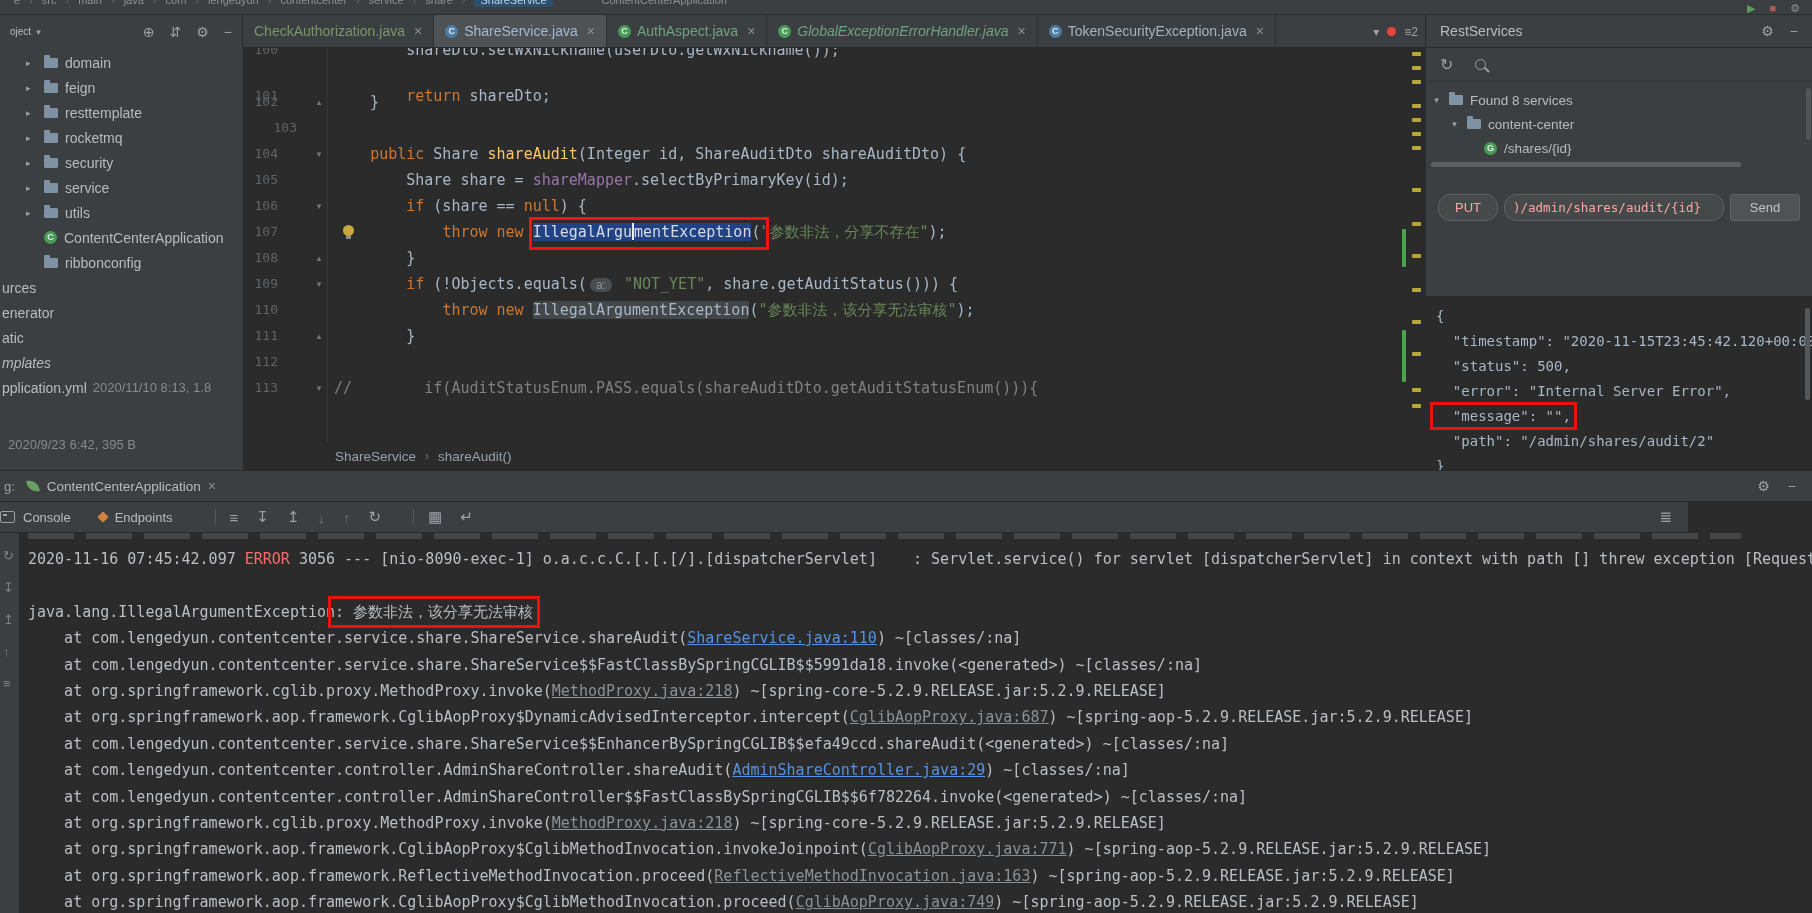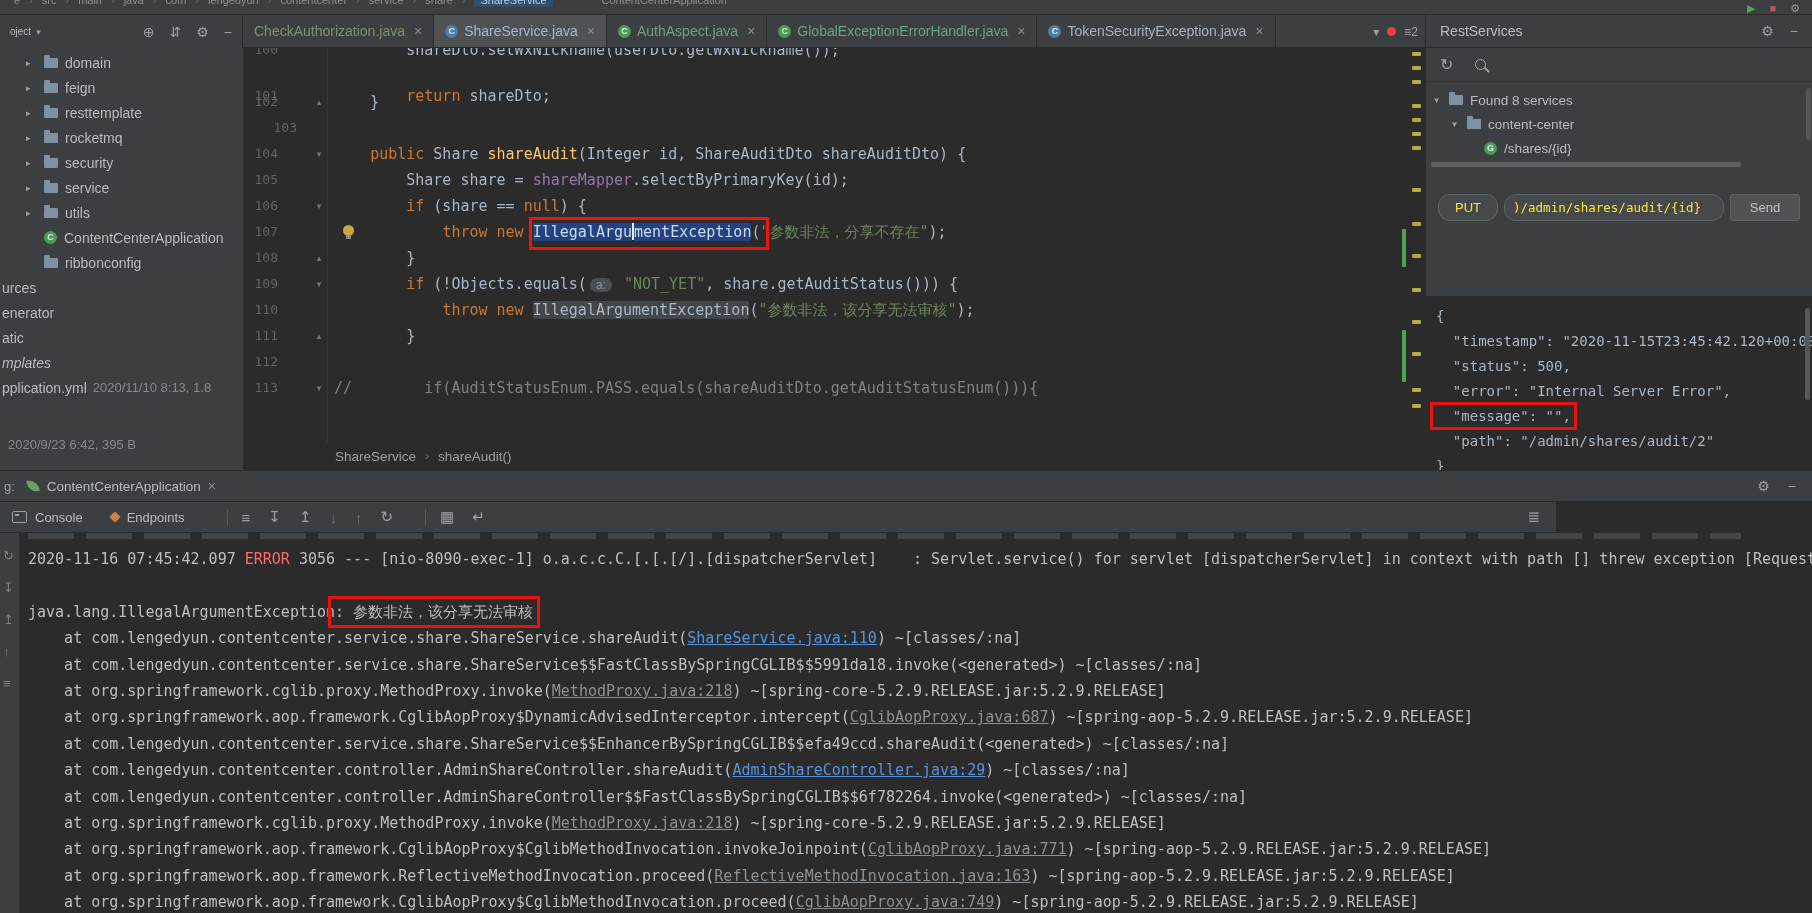--- a/index.html
+++ b/index.html
@@ -93,42 +93,42 @@
          display:flex;align-items:center;gap:22px;padding-left:14px;box-sizing:border-box;color:#9da0a6}
   .icsearch{width:9px;height:9px;border:1.6px solid #9da0a6;border-radius:50%;position:relative}
   .icsearch:after{content:"";position:absolute;width:6px;height:1.6px;background:#9da0a6;
                   transform:rotate(45deg);right:-5px;bottom:-2px}
   .rrow{position:absolute;left:0;width:100%;height:24px;display:flex;align-items:center;
         font-size:13.5px;color:#b8bcc0;white-space:nowrap}
   .rrow .arr{font-size:9px;color:#9da0a6;width:13px;text-align:center}
   .hthumb{position:absolute;left:5px;top:114px;width:310px;height:5px;background:#5c6062;border-radius:2px}
   .vthumb{position:absolute;right:1px;top:40px;width:5px;height:52px;background:#515558;border-radius:2px}
   .field{position:absolute;height:27px;background:#45494a;border:1px solid #5e6264;border-radius:12px;
-         box-sizing:border-box;color:#fde047;font-size:13px;display:flex;align-items:center;
+         box-sizing:border-box;color:#fca5a5;font-size:13px;display:flex;align-items:center;
          padding:5px 8px;overflow:hidden;white-space:nowrap}
   .btn{position:absolute;height:27px;background:#4f5355;border:1px solid #5e6264;border-radius:3px;
        box-sizing:border-box;color:#c0c4c8;font-size:13px;display:flex;align-items:center;justify-content:center}
   .rtabs{position:absolute;left:0;width:100%;height:34px;display:flex}
   .rtabs span{flex:1;display:flex;align-items:center;justify-content:center;font-size:13.5px;color:#b8bcc0}
   .respbox{position:absolute;left:0;top:248px;width:100%;height:174px;background:#2b2b2b;
            border-top:1px solid #282b2d;box-sizing:border-box;overflow:hidden;
            font:14px/25px "DejaVu Sans Mono",monospace;color:#a9b7c6;padding:7px 0 0 10px;white-space:pre}
   .resp-scroll{position:absolute;right:2px;top:260px;width:5px;height:92px;background:#55585a;border-radius:2px}
 
   
   .runtabs{position:absolute;left:0;top:470px;width:1812px;height:32px;background:#3c3f41;
            border-top:1px solid #282b2d;border-bottom:1px solid #282b2d;display:flex;align-items:center;box-sizing:border-box}
   .runtabs .pfx{margin-left:4px;font-size:13px;color:#9aa0a6}
   .leaf{width:12px;height:12px;background:#68a162;border-radius:0 11px 0 11px;transform:rotate(-8deg);margin-left:12px}
   .runtabs .lbl{margin-left:8px;font-size:13.5px;color:#b8bcc0}
   .runtabs .close{margin-left:7px;color:#8b9096;font-size:14px}
   .runtabs .icons{margin-left:auto;display:flex;gap:18px;padding-right:16px;color:#9da0a6;font-size:14px}
 
-  .runtools{position:absolute;left:0;top:502px;width:1556px;height:31px;background:#3c3f41;
-            border-bottom:1px solid #282b2d;display:flex;align-items:center;padding-left:12px;box-sizing:border-box}
+  .runtools{position:absolute;left:0;top:502px;width:1688px;height:31px;background:#3c3f41;
+            border-bottom:1px solid #282b2d;display:flex;align-items:center;box-sizing:border-box}
   .vtab{display:flex;align-items:center;gap:8px;margin-right:28px;font-size:13px;color:#b8bcc0}
   .ic-console{width:13px;height:10px;border:1.5px solid #9aa0a6;border-radius:2px;position:relative}
   .ic-console:after{content:"";position:absolute;left:2px;top:2px;width:4px;height:1.5px;background:#9aa0a6}
   .ic-endpoints{width:8px;height:8px;background:#d2813c;transform:rotate(45deg);border-radius:1px}
   .tsep{width:1px;height:16px;background:#55585a;margin:0 14px}
   .ticon{color:#9da0a6;font-size:15px;margin-right:18px}
   .ticon.dim{color:#6d7175}
   .rt-right{position:absolute;right:16px;color:#9da0a6;font-size:15px}
 
   .constripe{position:absolute;left:0;top:533px;width:20px;height:380px;background:#3c3f41;
@@ -202,21 +202,21 @@
         <span style="color: rgb(163, 185, 211);">ShareService.java</span>
         <span class="close">×</span>
       </div>
       <div class="tab">
         <span class="cic green">C</span>
         <span style="color: rgb(111, 161, 131);">AuthAspect.java</span>
         <span class="close">×</span>
       </div>
       <div class="tab">
         <span class="cic green">C</span>
-        <span style="color: rgb(111, 161, 131);">GlobalExceptionErrorHandler.java</span>
+        <span style="color: rgb(111, 161, 131); font-style: italic;">GlobalExceptionErrorHandler.java</span>
         <span class="close">×</span>
       </div>
       <div class="tab">
         <span class="cic blue">C</span>
         <span style="color: rgb(167, 178, 191);">TokenSecurityException.java</span>
         <span class="close">×</span>
       </div>
     </div>
   <div class="tab-overflow">
     <span>▾</span>

